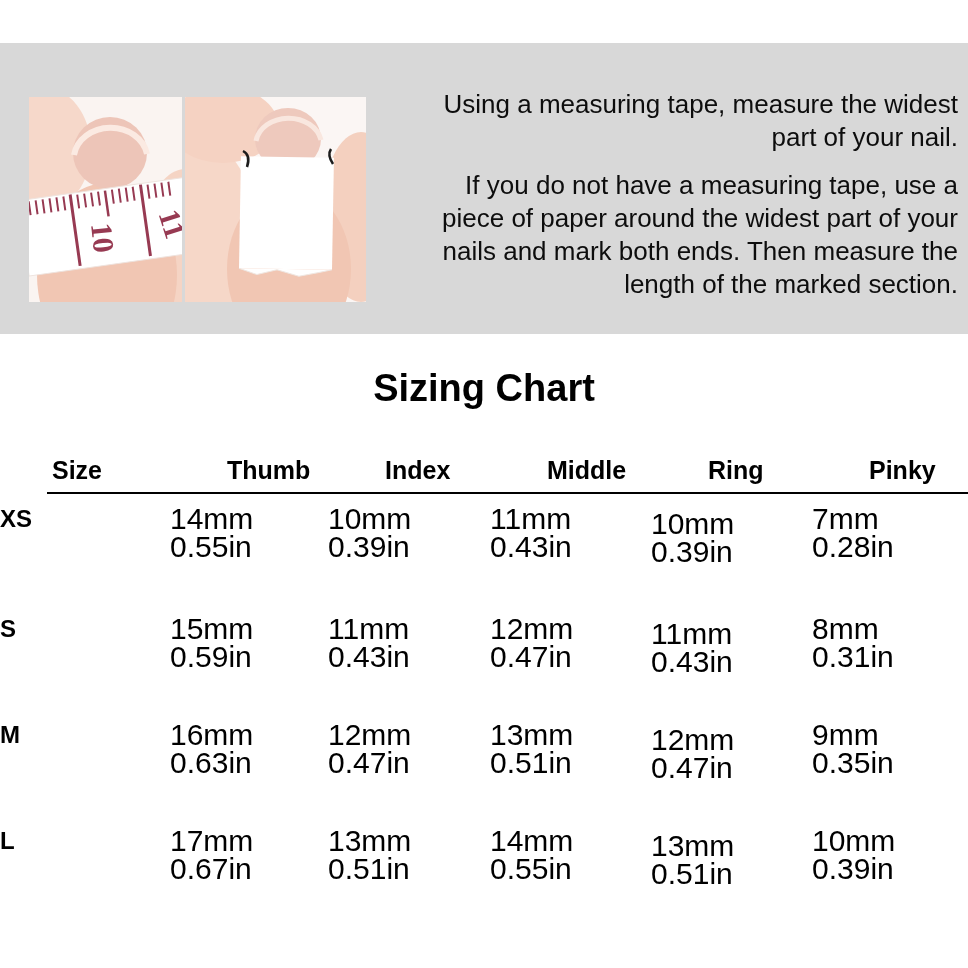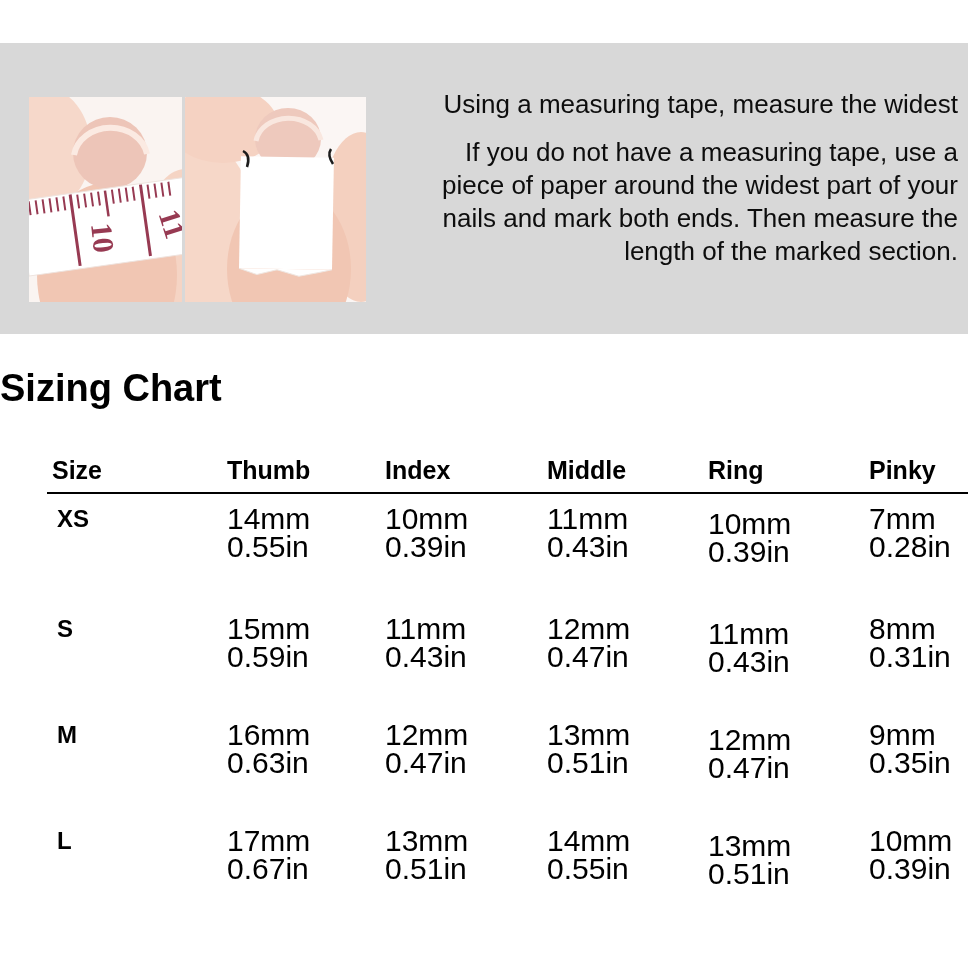--- a/index.html
+++ b/index.html
@@ -29,41 +29,41 @@
   .instructions {
     position: absolute; left: 413px; top: 45px; width: 545px;
     font-size: 26px; line-height: 33px; color: #0d0d0d;
   }
   .para { margin: 0 0 15px 0; text-align: right; }
   .line { white-space: nowrap; }
 
   
   .title {
     position: absolute; left: 0; top: 368px; width: 968px;
-    margin: 0; text-align: left;
+    margin: 0; text-align: center;
     font-size: 38px; line-height: 40px; font-weight: bold; color: #000;
   }
 
   
   .thead {
     position: absolute; left: 0; top: 455px; width: 800px;
     display: grid;
     grid-template-columns: 175px 158px 162px 161px 161px auto;
     padding-left: 52px; box-sizing: border-box;
     font-size: 25px; font-weight: bold; line-height: 30px;
   }
   .rule {
     position: absolute; left: 47px; top: 492px;
     width: 921px; height: 2px; background: #000;
   }
   .trow {
     position: absolute; left: 0; width: 968px;
     display: grid;
     grid-template-columns: 170px 158px 162px 161px 161px auto;
-    padding-left: 57px; box-sizing: border-box;
+    box-sizing: border-box;
   }
   .row-xs { top: 505px; }
   .row-s  { top: 615px; }
   .row-m  { top: 721px; }
   .row-l  { top: 827px; }
   .size-label { font-size: 24px; font-weight: bold; line-height: 28px; }
   .cell .mm, .cell .in { font-size: 30px; font-weight: normal; line-height: 28px; }
   .cell .in { }
   .cell.ring { transform: translateY(5px); }
 </style>
@@ -107,20 +107,21 @@
           <path d="M55 172 l18 6 l20 -5 l22 6 l20 -4 l13 -3" fill="#ffffff" stroke="#efe7e2" stroke-width="1"></path>
         </g>
         <path d="M58 54 q8 4 4 16" fill="none" stroke="#1c1c1c" stroke-width="2.5"></path>
         <path d="M146 52 q-4 6 2 15" fill="none" stroke="#1c1c1c" stroke-width="2.5"></path>
       </svg>
     </div>
 
     <div class="instructions">
       <div class="para">
         <div class="line">Using a measuring tape, measure the widest</div>
+        <div class="line">part of your nail.</div>
       </div>
       <div class="para">
         <div class="line">If you do not have a measuring tape, use a</div>
         <div class="line">piece of paper around the widest part of your</div>
         <div class="line">nails and mark both ends. Then measure the</div>
         <div class="line">length of the marked section.</div>
       </div>
     </div>
   </div>
 

